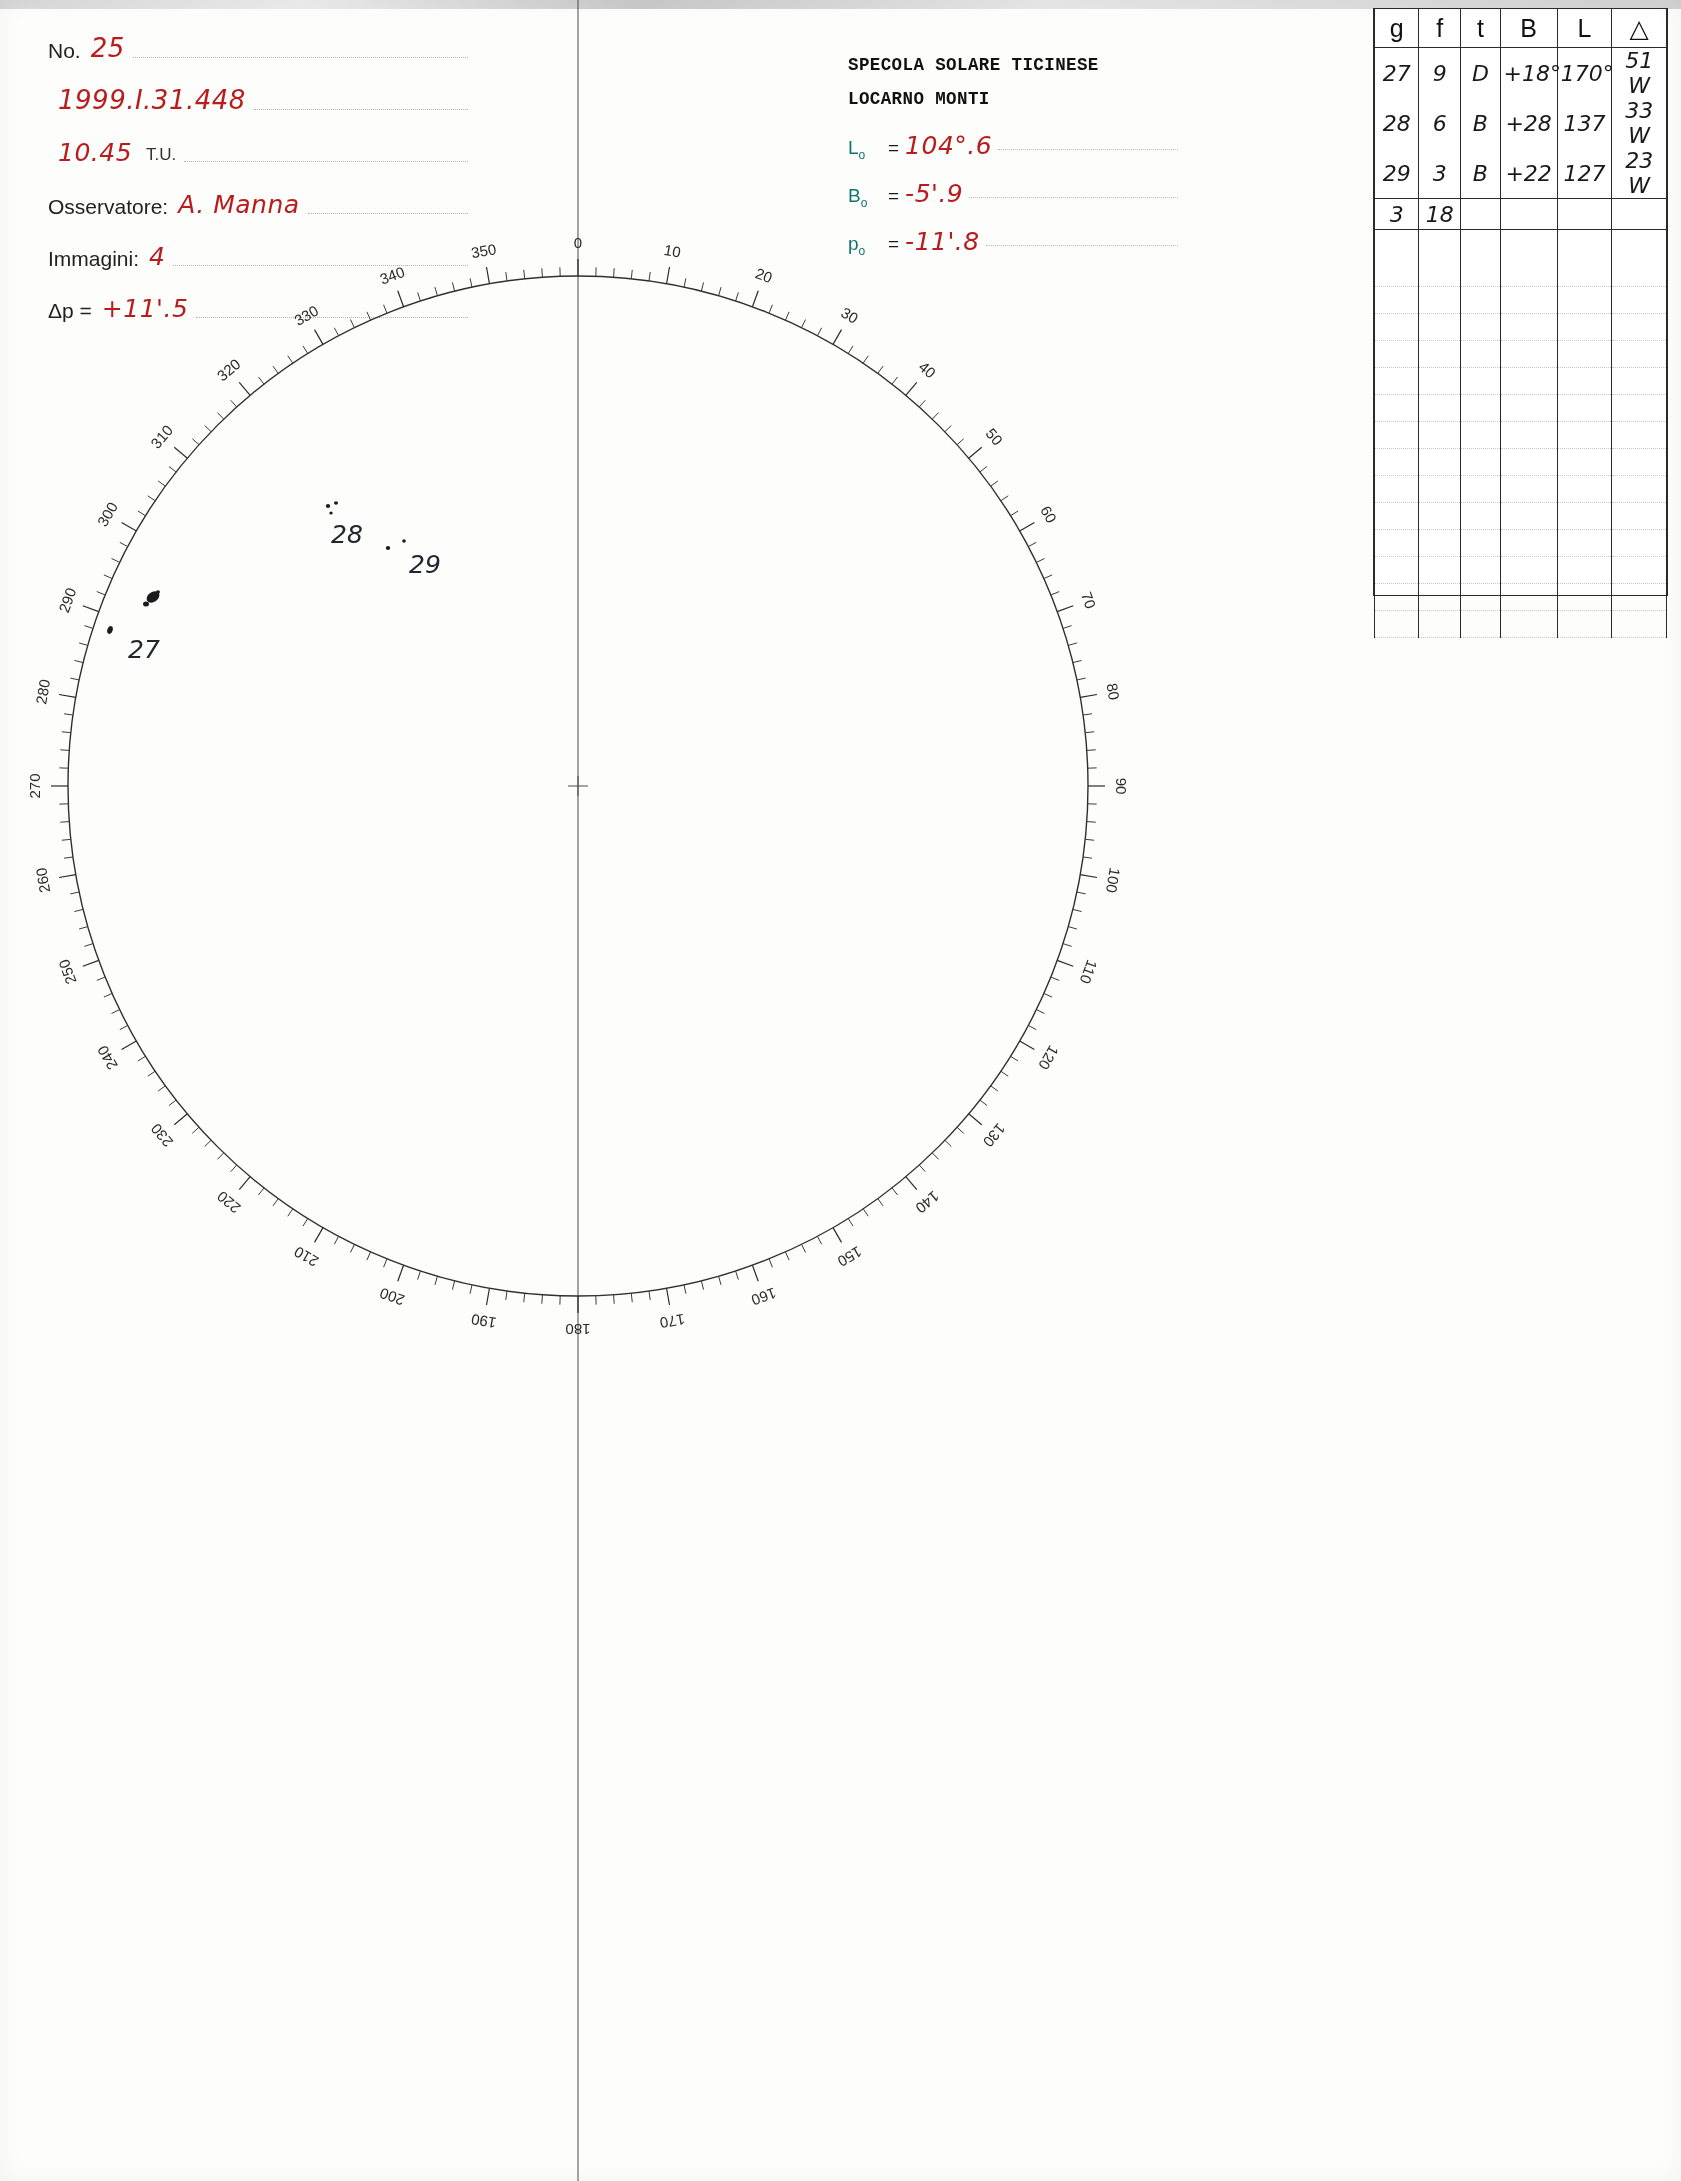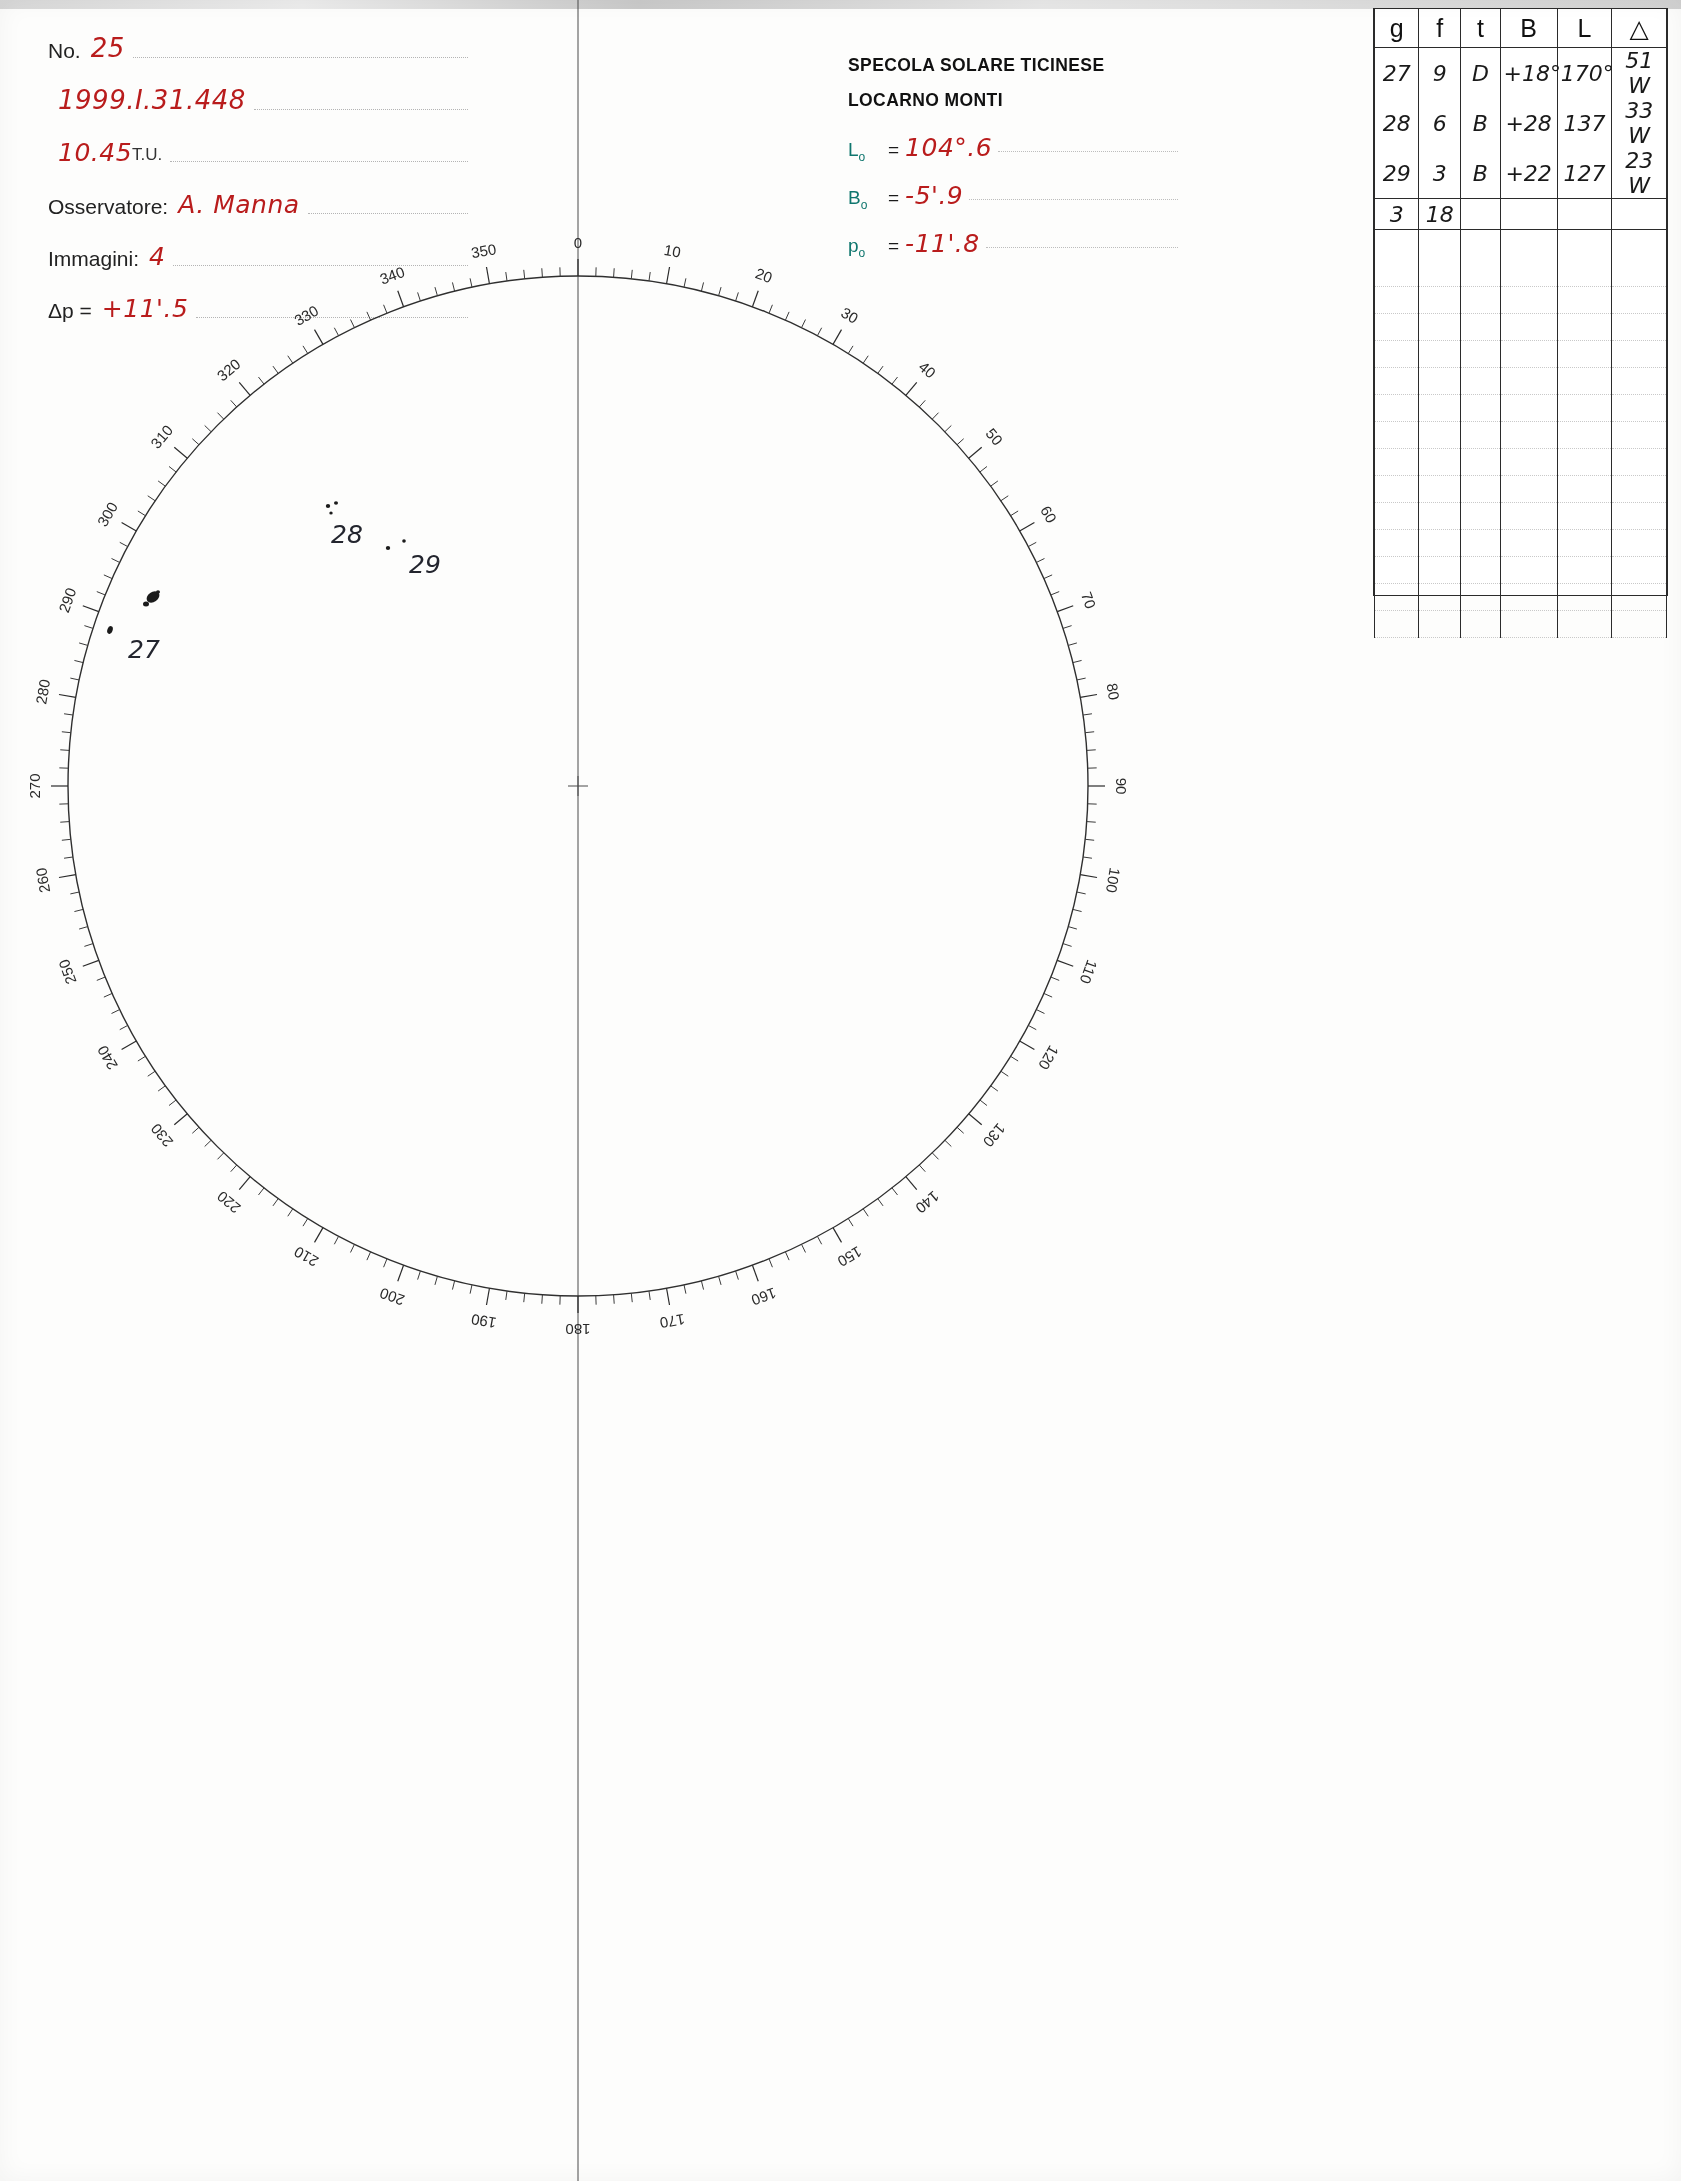--- a/index.html
+++ b/index.html
@@ -70,36 +70,38 @@
     border-bottom: 1px dotted #b4b4b4;
     margin-left: 8px;
     margin-bottom: 5px;
     height: 1px;
   }
   #row-date .hl-value { font-size: 26px; }
   #row-no .hl-value { font-size: 26px; }
   .sub-unit {
     font-size: 17px;
     color: #333;
+    margin-left: 14px;
     margin-bottom: 2px;
   }
 
   
   #header-center {
     position: absolute;
     left: 848px;
     top: 55px;
     width: 330px;
   }
   .obs-title {
     font-size: 17.5px;
     font-weight: bold;
     letter-spacing: .4px;
     color: #111;
     margin-bottom: 14px;
+    font-family: Liberation Mono, monospace;
   }
   .param-row {
     display: flex;
     align-items: baseline;
     margin-top: 22px;
     height: 26px;
   }
   .param-label {
     font-size: 19px;
     color: #0f766e;

